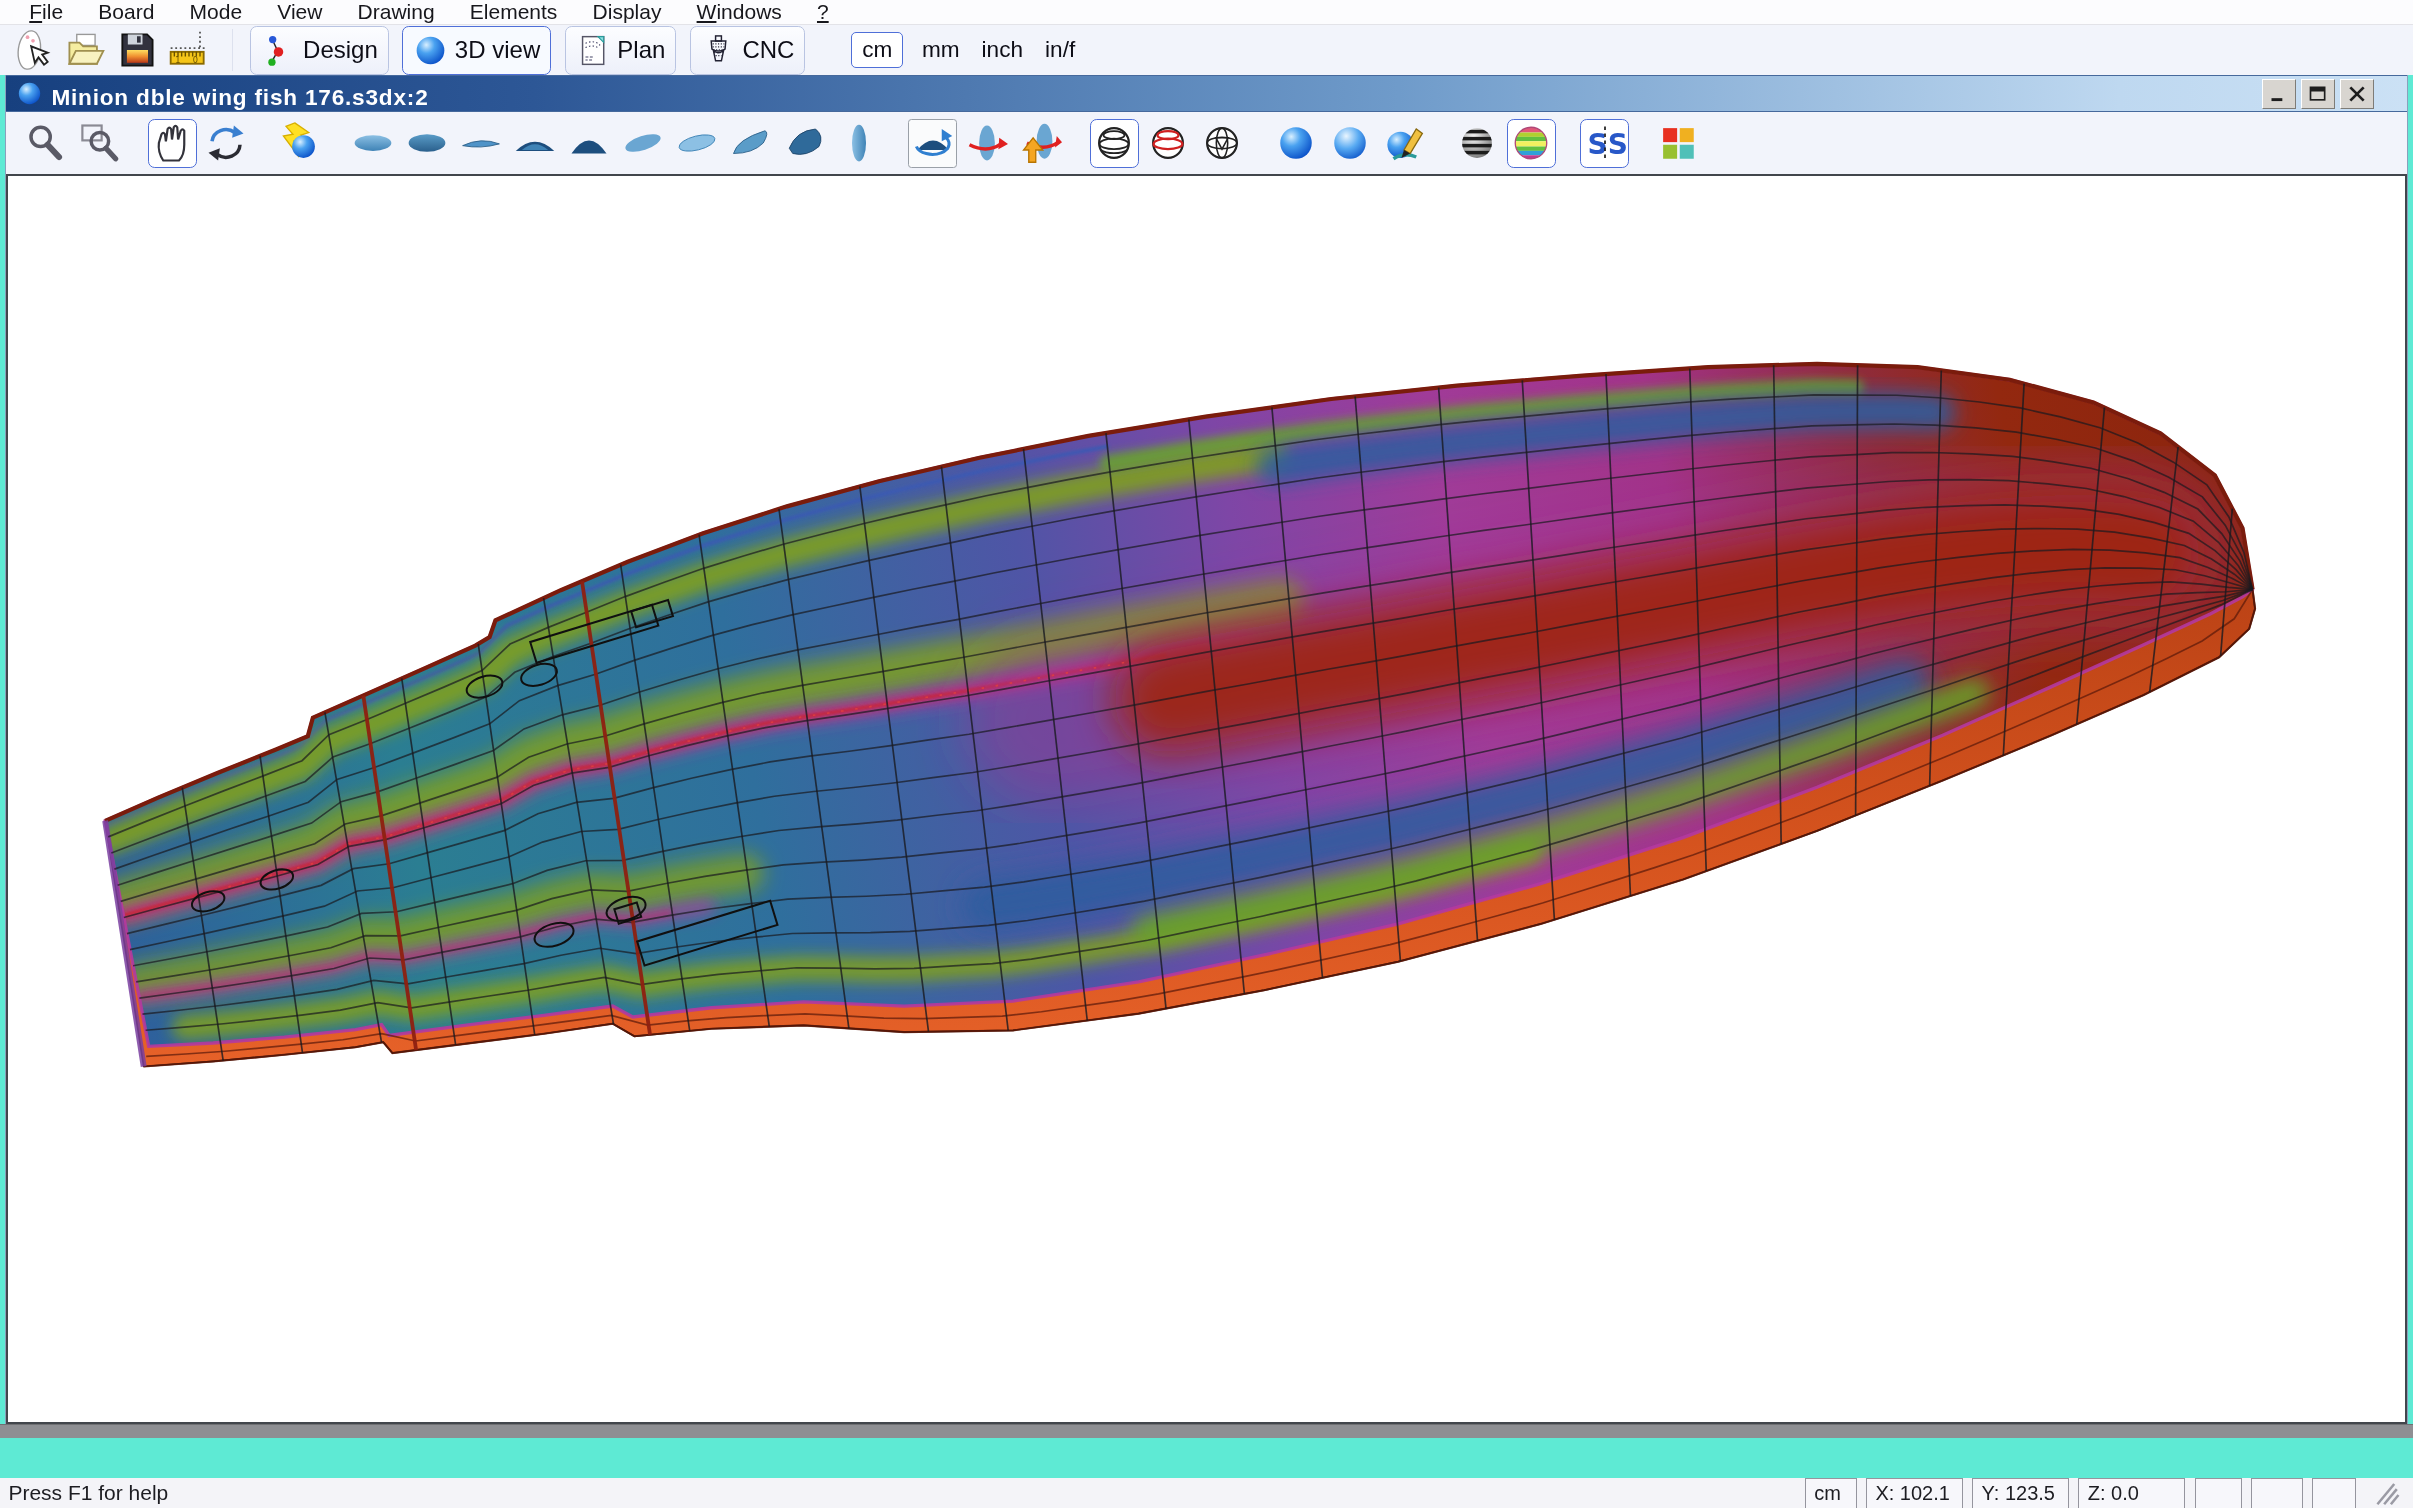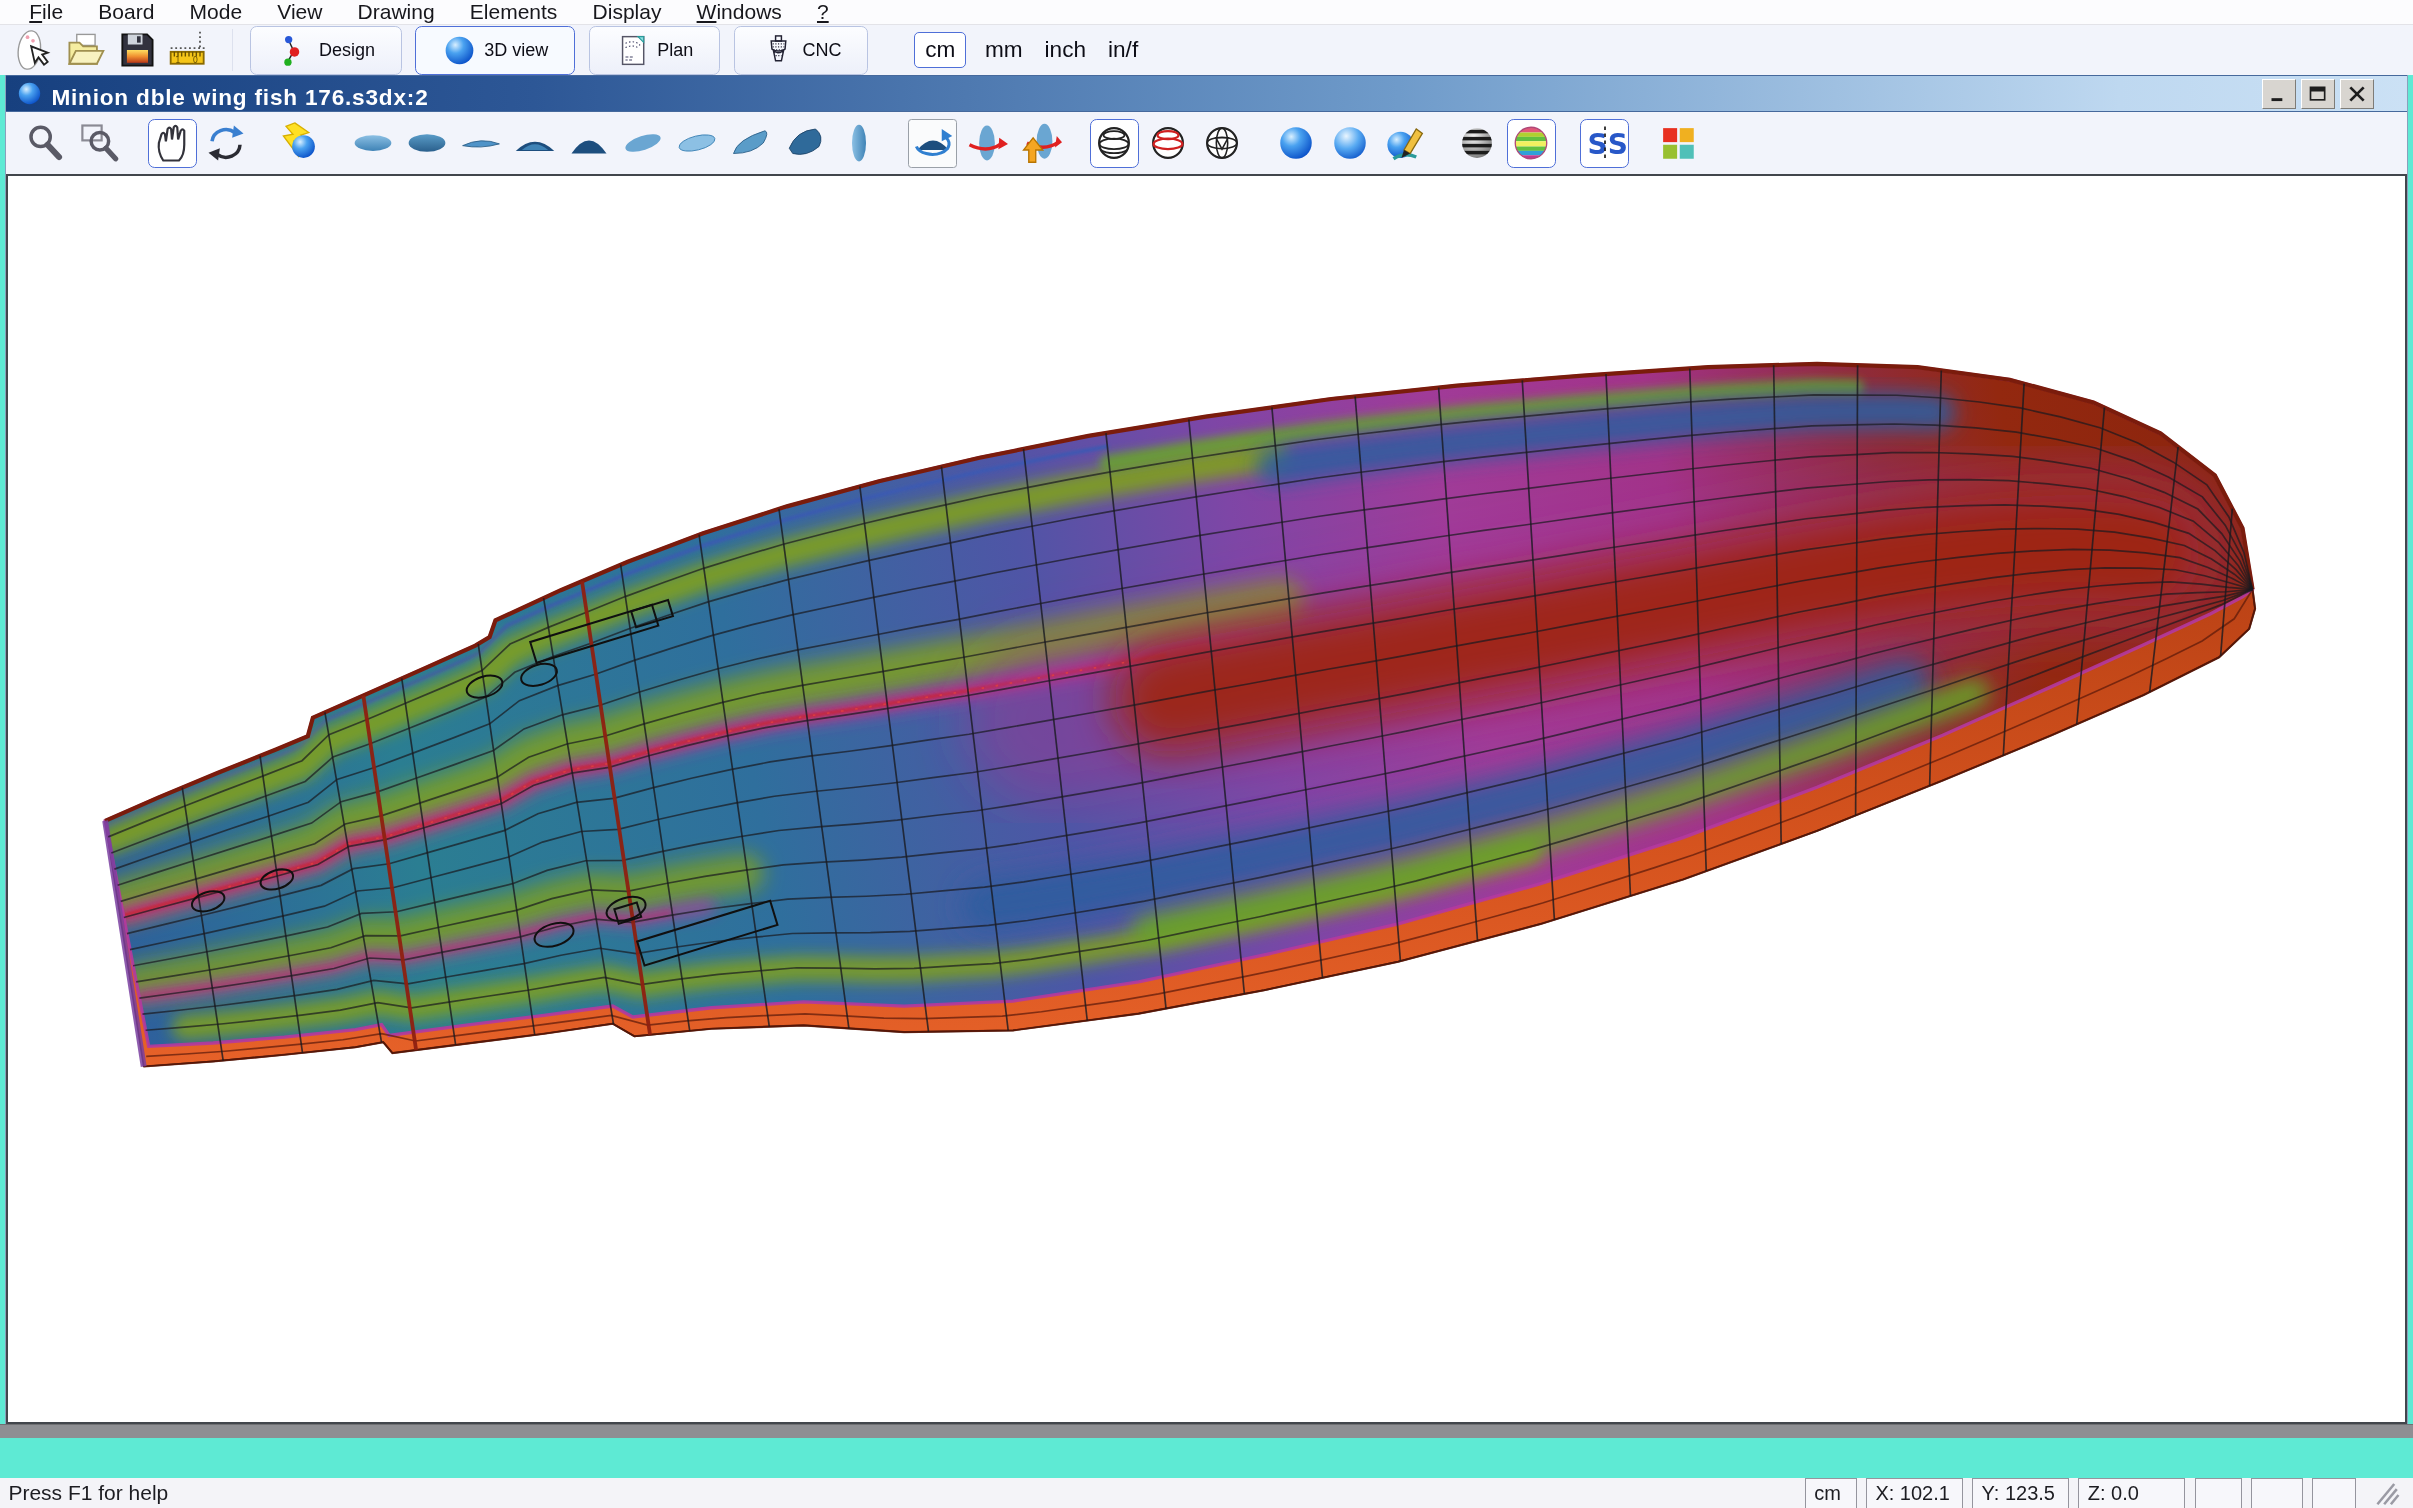--- a/index.html
+++ b/index.html
@@ -13,21 +13,21 @@
   .menu-item { padding:0 17.6px; cursor:default; }
   .menu-item u { text-decoration:underline; }
 
   
   .toolbar1 { height:57px; background:#f2f4fb; display:flex; align-items:center; padding-left:6.7px; }
   .tb-file-icon { width:52px; height:50px; display:flex; align-items:center; justify-content:center; }
   .tb-file-icon svg { width:44px; height:44px; }
   .vsep { width:1.7px; height:42px; background:#dde1ee; margin:0 17px; }
   .mode-btn { height:49px; border:1.7px solid #b9c4e2; border-radius:6.7px;
     background:linear-gradient(#fcfdff,#edf0fa); display:flex; align-items:center;
-    padding:0 26px; margin-right:13.4px; font-size:18px; color:#0d0d16; }
+    padding:0 10px; margin-right:13.4px; font-size:24px; color:#0d0d16; }
   .mode-btn.sel { border-color:#4f6fd8; background:#f7faff;text-align:center; }
   .mode-btn .bicon { width:35px; height:35px; margin-right:6.7px; display:inline-flex; }
   .mode-btn .bicon svg { width:35px; height:35px; }
   .units { display:flex; align-items:center; margin-left:25px; }
   .unit { font-size:22.6px; color:#0d0d16; margin:0 11px; }
   .unit.sel { border:1.7px solid #4f6fd8; background:#fff; border-radius:5px; padding:4.2px 10px; margin:0 7.5px; }
 
   
   .childwin { border-left:1.7px solid #8aa0bc; border-right:1.7px solid #8aa0bc; margin:0 5px; }
   .titlebar { height:37px; display:flex; align-items:center; padding:0 8.4px 0 10px;

